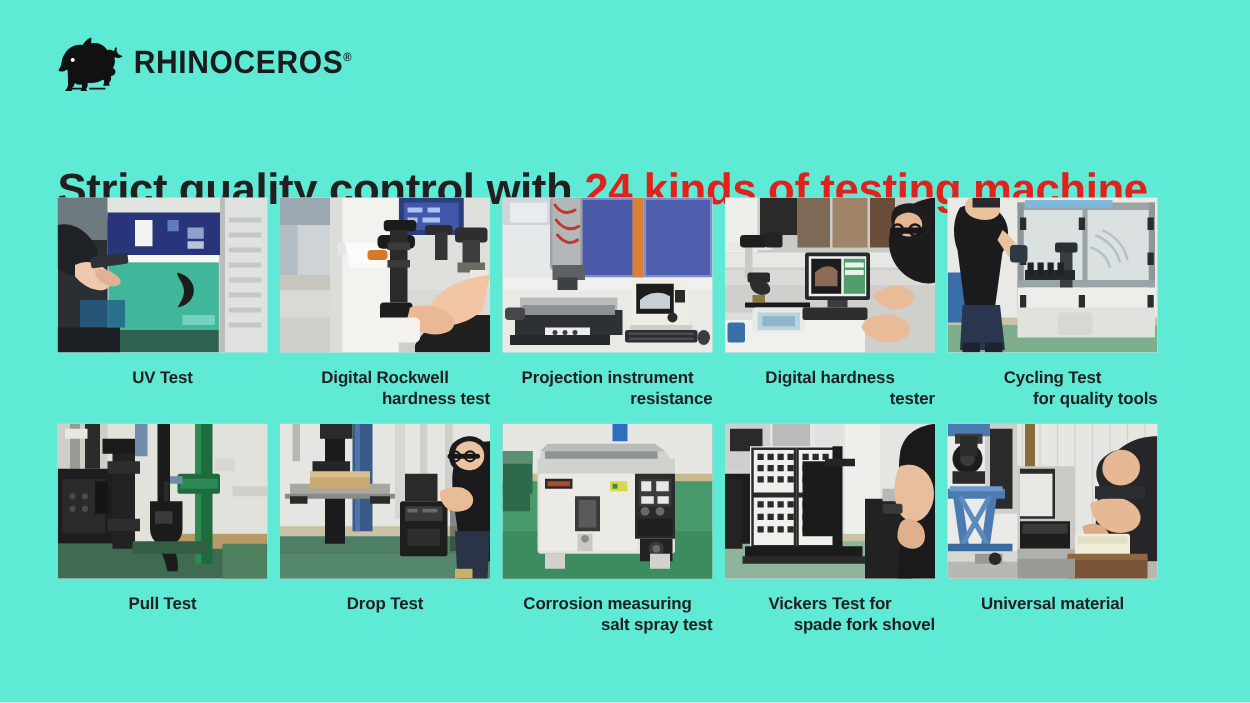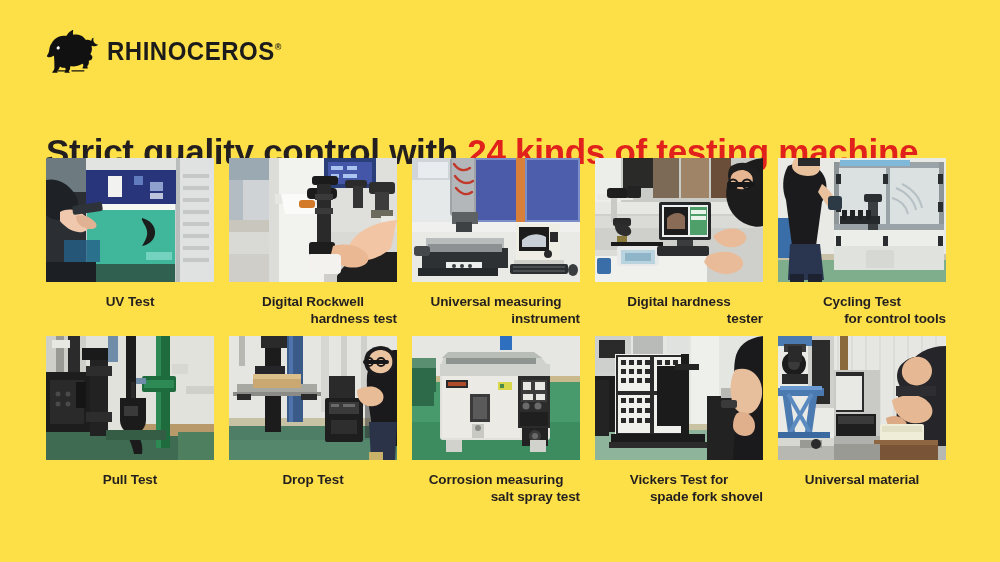--- a/index.html
+++ b/index.html
@@ -10,21 +10,21 @@
   body {
     width: 1000px;
     height: 562px;
     overflow: hidden;
     font-family: "Liberation Sans", sans-serif;
     position: relative;
   }
   .slide {
     position: absolute;
     inset: 0;
-    background: #fde047;
+    background: #5eead4;
   }
 
   
   .logo {
     position: absolute;
     left: 44px;
     top: 26px;
     width: 210px;
     height: 50px;
     display: flex;
@@ -71,20 +71,21 @@
   
   .grid {
     position: absolute;
     left: 46px;
     top: 158px;
     width: 910px;
     display: grid;
     grid-template-columns: repeat(5, 168px);
     grid-column-gap: 15px;
     grid-row-gap: 7px;
+    gap: 10px;
   }
   .cell { width: 168px; }
   .photo {
     width: 168px;
     height: 124px;
     overflow: hidden;
     position: relative;
     background: #d9d9d9;
   }
   .photo > svg { display: block; width: 168px; height: 124px; }
@@ -250,22 +251,22 @@
           <rect x="102" y="102" width="50" height="4" fill="#cfcfca"></rect>
           <rect x="98" y="106" width="58" height="10" rx="2" fill="#2c2f31"></rect>
           <g fill="#4a4d4f">
               <rect x="101" y="108" width="52" height="2"></rect>
               <rect x="101" y="112" width="52" height="2"></rect>
             </g>
           <ellipse cx="161" cy="112" rx="5" ry="6" fill="#3a3d3f"></ellipse>
         </svg>
       </div>
       <div class="caption">
-        <span>Universal measuring</span>
-        <span class="l2">instrument</span>
+        <span>Projection instrument</span>
+        <span class="l2">resistance</span>
       </div>
     </div>
 
     <div class="cell">
       <div class="photo">
         <svg viewBox="0 0 168 124" preserveAspectRatio="none" xmlns="http://www.w3.org/2000/svg">
           <rect width="168" height="124" fill="#dadbd7"></rect>
           <rect x="0" y="0" width="168" height="46" fill="#c9cbc7"></rect>
           <rect x="0" y="0" width="26" height="44" fill="#eceeea"></rect>
           <rect x="28" y="0" width="30" height="30" fill="#2a2a28"></rect>
@@ -358,21 +359,21 @@
           <rect x="20" y="0" width="22" height="8" fill="#2a2a2c"></rect>
           <path d="M44 26c8 6 14 14 16 24-4 2-9 0-12-4l-8-12z" fill="#e9c19c"></path>
           <rect x="50" y="38" width="14" height="14" rx="3" fill="#2b3a44"></rect>
           <path d="M12 86h30l4 36H10z" fill="#2a3550"></path>
           <rect x="12" y="116" width="14" height="8" fill="#1c2230"></rect>
           <rect x="30" y="116" width="14" height="8" fill="#1c2230"></rect>
         </svg>
       </div>
       <div class="caption">
         <span>Cycling Test</span>
-        <span class="l2">for control tools</span>
+        <span class="l2">for quality tools</span>
       </div>
     </div>
 
     <div class="cell">
       <div class="photo">
         <svg viewBox="0 0 168 124" preserveAspectRatio="none" xmlns="http://www.w3.org/2000/svg">
           <rect width="168" height="124" fill="#dcdcd6"></rect>
           <rect x="0" y="0" width="168" height="96" fill="#e2e2dc"></rect>
           <rect x="0" y="96" width="168" height="28" fill="#3f6b52"></rect>
           <rect x="96" y="88" width="72" height="12" fill="#b89a6a"></rect>

